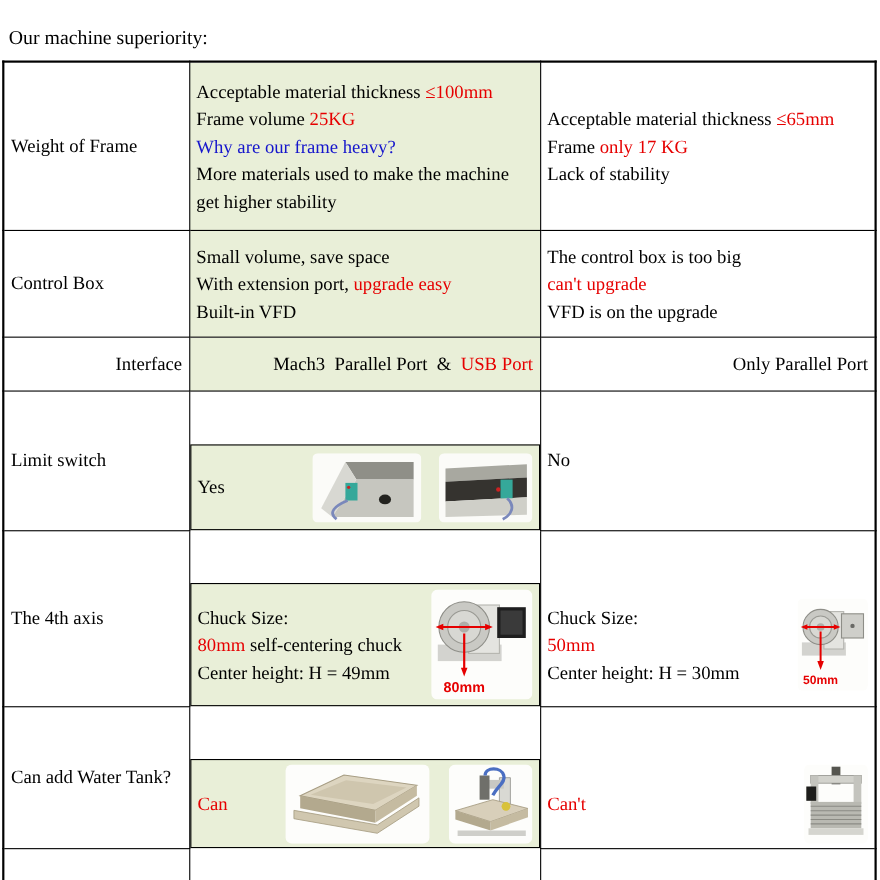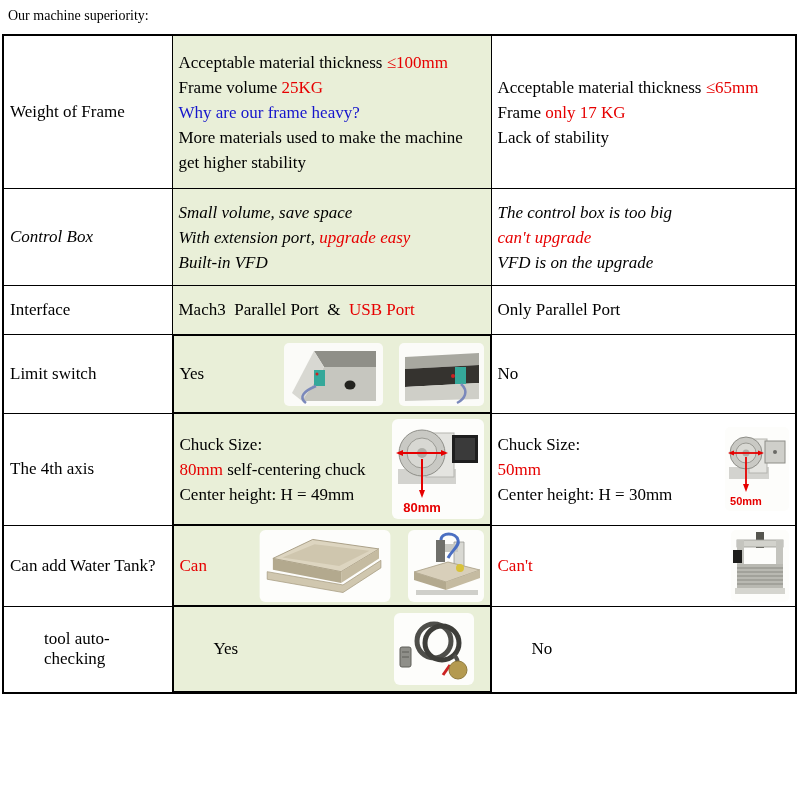--- a/index.html
+++ b/index.html
@@ -1,45 +1,45 @@
 <!DOCTYPE html>
 <html style="--green: #e9efd8; --red: #e60000; --blue: #1515cc; --border: #000000;"><head>
 <meta charset="utf-8">
 <style>
   html,body { margin:0; padding:0; }
   body {
     width:800px; height:800px; background:#ffffff; color:#000;
     font-family:"Liberation Serif","DejaVu Serif",serif;
     overflow:hidden;
   }
-  .page-title { font-size:14px; margin:8px 0 10px 8px; }
+  .page-title { font-size:18px; margin:24px 0 10px 8px; }
   table.cmp {
     border-collapse:collapse; margin-left:2px; width:795px;
     table-layout:fixed; border:2px solid var(--border);
   }
   td {
     border:1px solid var(--border);
     padding:2px 6px; font-size:17px; vertical-align:middle;
     overflow:hidden;
   }
   col.c1 { width:169px; } col.c2 { width:319px; } col.c3 { width:305px; }
   td.ours { background:var(--green); }
   .line { line-height:25px; }
   .red  { color:var(--red); }
   .blue { color:var(--blue); }
   .pre  { white-space:pre-wrap; }
-  .cellflex { display:flex; align-items:center; }
+  .cellflex { display:flex; align-items:center;margin-top:48px; }
   .photos { display:flex; align-items:center; margin-left:auto; gap:16px; }
   .photo { flex:0 0 auto; display:block; }
   .txtcol { flex:1 1 auto; }
   tr.r-header td { height:42px; }
   tr.r-weight td { height:148px; }
   tr.r-spindle td { height:46px; }
-  tr.r-control td { height:92px;font-style:italic; }
-  tr.r-interface td { height:44px; }
+  tr.r-control td { height:92px; }
+  tr.r-interface td { height:44px;text-align:right; }
   tr.r-limit td { height:72px; }
   tr.r-axis td { height:106px; }
   tr.r-water td { height:75px; }
   tr.r-tool td { height:80px;padding-left:40px; }
 </style>
 </head>
 <body>
 
 <div class="page-title">Our machine superiority:</div>
 

